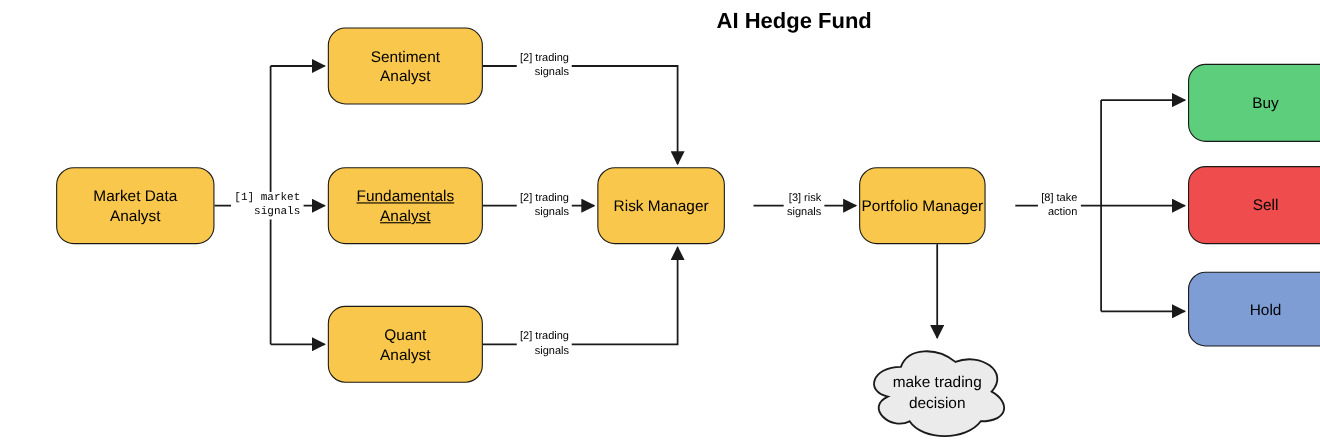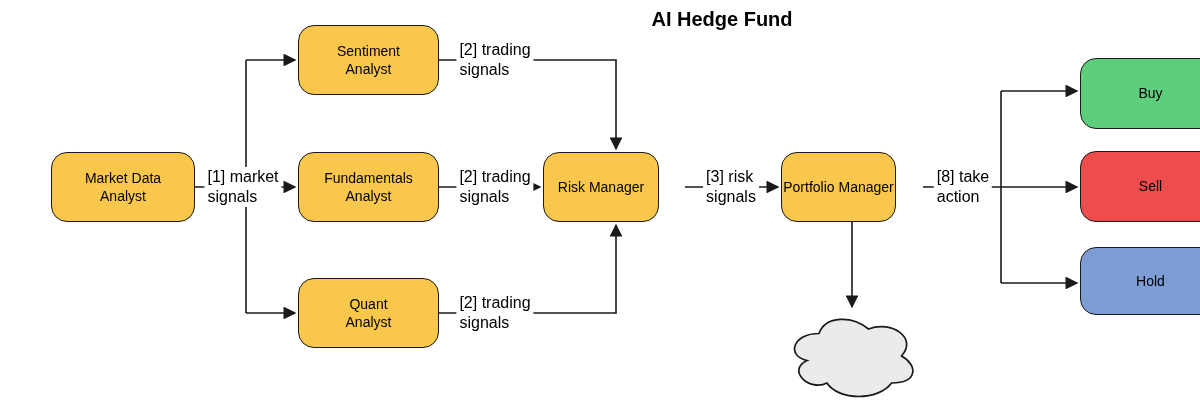--- a/index.html
+++ b/index.html
@@ -34,32 +34,32 @@
     box-sizing:border-box;
   }
   .node .lbl{white-space:pre-line;line-height:1.3;}
   .n-yellow{background:var(--analyst-fill);}
   .n-green{background:var(--buy-fill);}
   .n-red{background:var(--sell-fill);}
   .n-blue{background:var(--hold-fill);}
   .edge-label{
     position:absolute;transform:translate(-50%,-50%);
     background:var(--bg);
-    font-size:16px;color:#000;text-align:left;
+    font-size:10px;color:#000;text-align:right;
     white-space:pre-line;line-height:1.25;padding:0 3px;
   }
   .cloud-label{
     position:absolute;transform:translate(-50%,-50%);
     font-size:14px;color:#000;text-align:center;
     white-space:pre-line;line-height:1.35;
   }
   
   #n-market{left:18px;top:152px;width:144px;height:70px;}
   #n-sentiment{left:265px;top:25px;width:141px;height:70px;}
-  #n-fundamentals{left:265px;top:152px;width:141px;height:70px;}
+  #n-fundamentals{left:265px;top:152px;width:141px;height:70px;text-decoration:underline;}
   #n-quant{left:265px;top:278px;width:141px;height:70px;}
   #n-risk{left:510px;top:152px;width:116px;height:70px;}
   #n-portfolio{left:748px;top:152px;width:115px;height:70px;}
   #n-buy{left:1047px;top:58px;width:141px;height:71px;}
   #n-sell{left:1047px;top:151px;width:141px;height:71px;}
   #n-hold{left:1047px;top:247px;width:141px;height:68px;}
 </style>
 </head>
 <body>
 
@@ -123,27 +123,29 @@
   <div id="n-buy" class="node n-green">
     <span class="lbl">Buy</span>
   </div>
   <div id="n-sell" class="node n-red">
     <span class="lbl">Sell</span>
   </div>
   <div id="n-hold" class="node n-blue">
     <span class="lbl">Hold</span>
   </div>
 
-  <div class="edge-label" style="left:210px;top:187px;">[1] market
+  <div class="edge-label" style="left:210px;top:187px;font-family:Liberation Mono, monospace;">[1] market
 signals</div>
   <div class="edge-label" style="left:462px;top:60px;">[2] trading
 signals</div>
   <div class="edge-label" style="left:462px;top:187px;">[2] trading
 signals</div>
   <div class="edge-label" style="left:462px;top:313px;">[2] trading
 signals</div>
   <div class="edge-label" style="left:698px;top:187px;">[3] risk
 signals</div>
   <div class="edge-label" style="left:930px;top:187px;">[8] take
 action</div>
 
+  <div class="cloud-label" style="left:819px;top:357px;">make trading
+decision</div>
 
 </div>
 
 </body></html>

